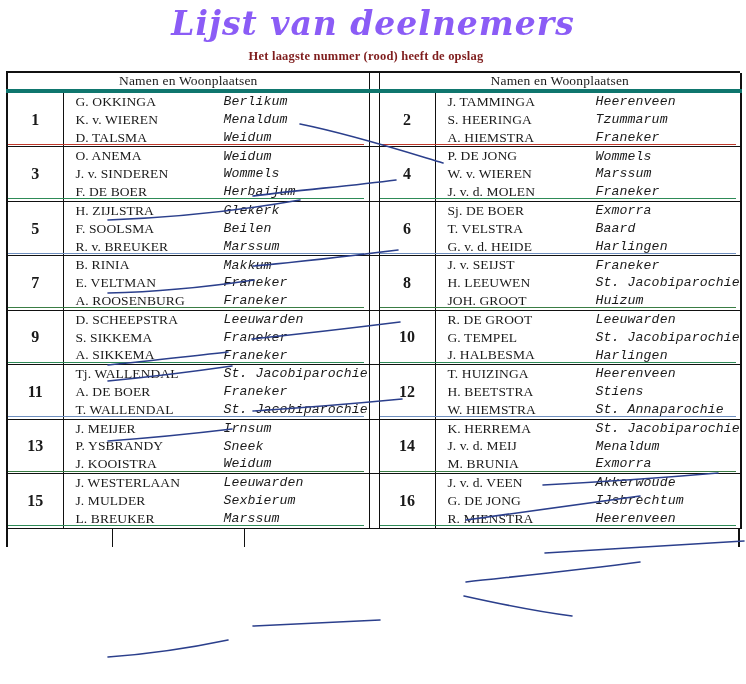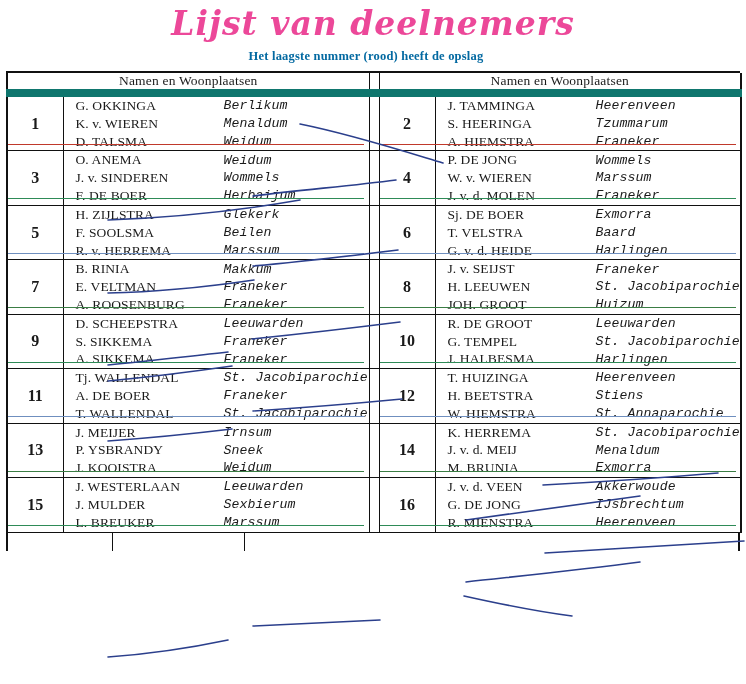--- a/index.html
+++ b/index.html
@@ -23,30 +23,30 @@
   }
   .title {
     text-align: center;
     font-family: "DejaVu Serif", serif;
     font-style: italic;
     font-weight: bold;
     font-size: 33px;
     letter-spacing: 1px;
     margin: 4px 0 0 0;
     padding: 0;
-    color: #ec4899;
+    color: #8b5cf6;
   }
   .subtitle {
     text-align: center;
     font-family: "Liberation Serif", serif;
     font-weight: bold;
     font-size: 12.5px;
     letter-spacing: 0.2px;
     margin: 6px 14px 7px 0;
-    color: #0369a1;
+    color: #7f1d1d;
   }
   .rule-top {
     border-top: 2.5px solid #111;
     margin: 0 6px;
   }
   .tablewrap {
     margin: 0 6px;
     position: relative;
   }
   table.main {
@@ -58,21 +58,21 @@
     padding: 0;
     margin: 0;
     vertical-align: middle;
   }
   .colhead {
     text-align: center;
     font-size: 13.5px;
     font-weight: normal;
     font-family: "Liberation Serif", serif;
     padding: 4px 0 5px 0;
-    border-bottom: 8px solid #0f766e;
+    border-bottom: 4px solid #0f766e;
     letter-spacing: 0.2px;
   }
   .vsplit {
     width: 10px;
     border-left: 1.4px solid #111;
     border-right: 1.4px solid #111;
     background: #fff;
   }
   .side {
     border-left: 2px solid #111;
@@ -247,21 +247,21 @@
           <td class="names">
             <div class="prow">
               <span class="pname">H. ZIJLSTRA</span>
               <span class="ptown">Glekerk</span>
             </div>
             <div class="prow">
               <span class="pname">F. SOOLSMA</span>
               <span class="ptown">Beilen</span>
             </div>
             <div class="prow">
-              <span class="pname">R. v. HERREMA</span>
+              <span class="pname">R. v. BREUKER</span>
               <span class="ptown">Marssum</span>
             </div>
           </td>
           <td class="vsplit"></td>
           <td class="num-cell">6</td>
           <td class="names side-r">
             <div class="prow">
               <span class="pname">Sj. DE BOER</span>
               <span class="ptown">Exmorra</span>
             </div>

